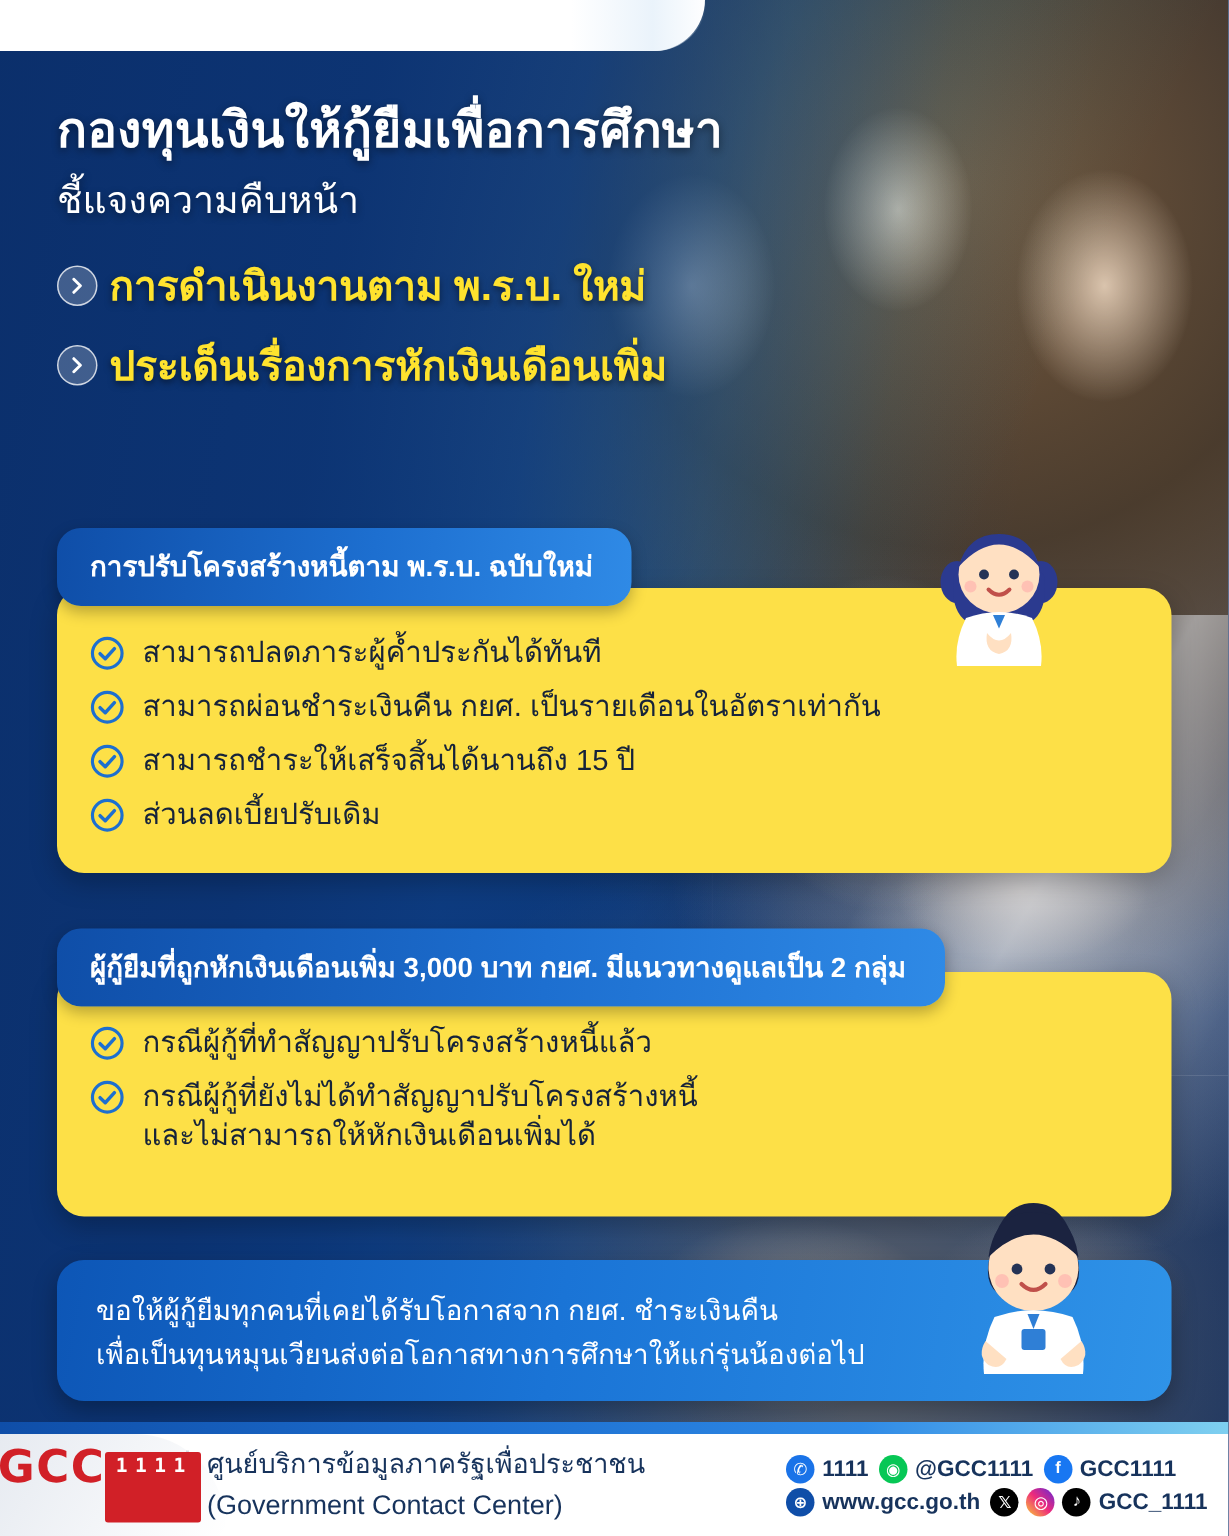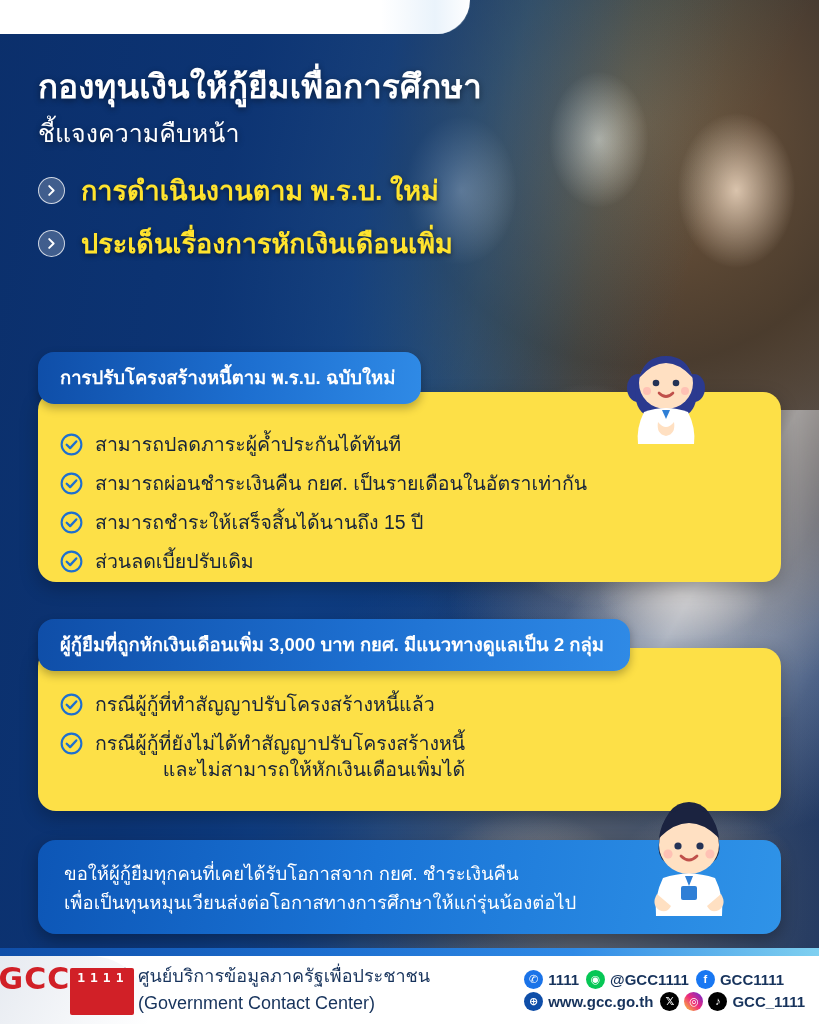--- a/index.html
+++ b/index.html
@@ -75,21 +75,21 @@
   .h-title {
     color: #ffffff; font-size: 33px; font-weight: bold; letter-spacing: .2px;
     text-shadow: 0 2px 6px rgba(0,0,0,.45);
     line-height: 1.25;
   }
   .h-sub {
     margin-top: 6px; color: #ffffff; font-size: 25px; font-weight: 400;
     text-shadow: 0 2px 6px rgba(0,0,0,.45);
   }
   .bullets { margin-top: 16px; }
-  .bullet-row { display: flex; align-items: center; gap: 16px; margin-bottom: 10px; }
+  .bullet-row { display: flex; align-items: center; gap: 8px; margin-bottom: 10px; }
   .chev {
     width: 27px; height: 27px; border-radius: 50%;
     background: rgba(255,255,255,0.22);
     border: 1.5px solid rgba(255,255,255,0.75);
     display: flex; align-items: center; justify-content: center;
     flex: 0 0 auto;
   }
   .chev svg { width: 11px; height: 11px; }
   .bullet-text {
     color: #ffe32e; font-size: 27px; font-weight: bold;
@@ -107,36 +107,36 @@
     position: absolute; left: 0;
     background: linear-gradient(95deg, #0f4ea8 0%, #1d6fd0 55%, #2f8ae6 100%);
     color: #fff; font-size: 18.5px; font-weight: bold;
     padding: 11px 26px 12px 22px;
     border-radius: 16px;
     white-space: nowrap;
     box-shadow: 0 4px 10px rgba(0,0,0,0.28);
     z-index: 3;
   }
   .card-body { padding: 16px 22px 16px 22px; }
-  .check-row { display: flex; align-items: flex-start; gap: 12px; margin: 13px 0 10px 0; }
+  .check-row { display: flex; align-items: flex-start; gap: 12px; margin: 4px 0 10px 0; }
   .check {
     width: 23px; height: 23px; flex: 0 0 auto; margin-top: 2px;
   }
   .check svg { width: 23px; height: 23px; display: block; }
   .check-text { color: #16233a; font-size: 19.5px; line-height: 1.34; }
 
   
   #card1 { top: 392px; width: 743px; height: 190px; }
   #card1-head { top: -40px; }
   #card1 .card-body { padding-top: 26px; }
 
   
   #card2 { top: 648px; width: 743px; height: 163px; }
   #card2-head { top: -29px; }
-  #card2 .card-body { padding-top: 30px; text-align: right; }
+  #card2 .card-body { padding-top: 30px; }
 
   
   #note {
     position: absolute; left: 38px; top: 840px; width: 743px; height: 94px;
     background: linear-gradient(100deg, #0d56b6 0%, #1a74d6 45%, #2f93e8 100%);
     border-radius: 18px;
     box-shadow: 0 6px 16px rgba(0,0,0,0.3);
     padding: 20px 26px;
     color: #ffffff; font-size: 18.5px; line-height: 1.55;
   }

